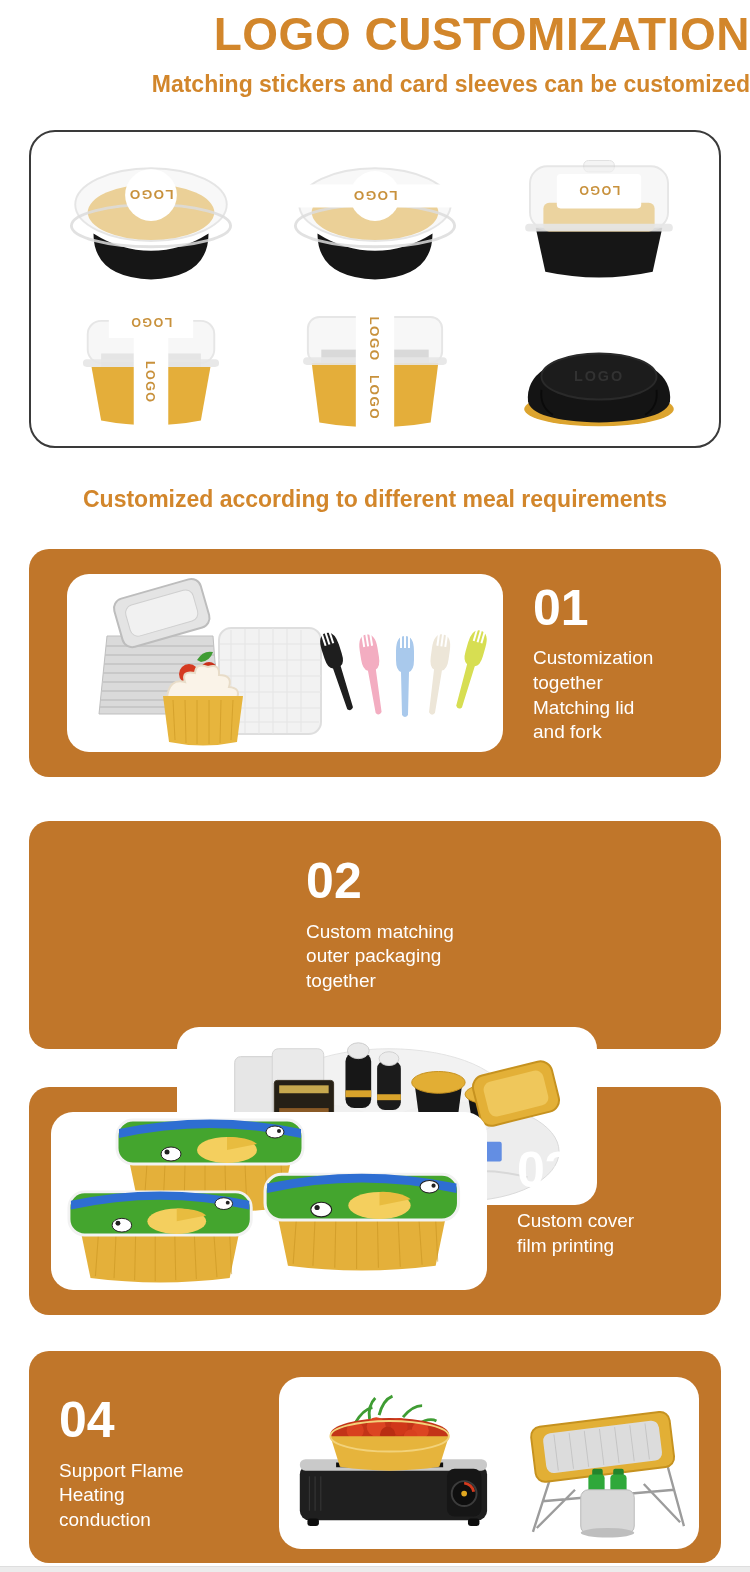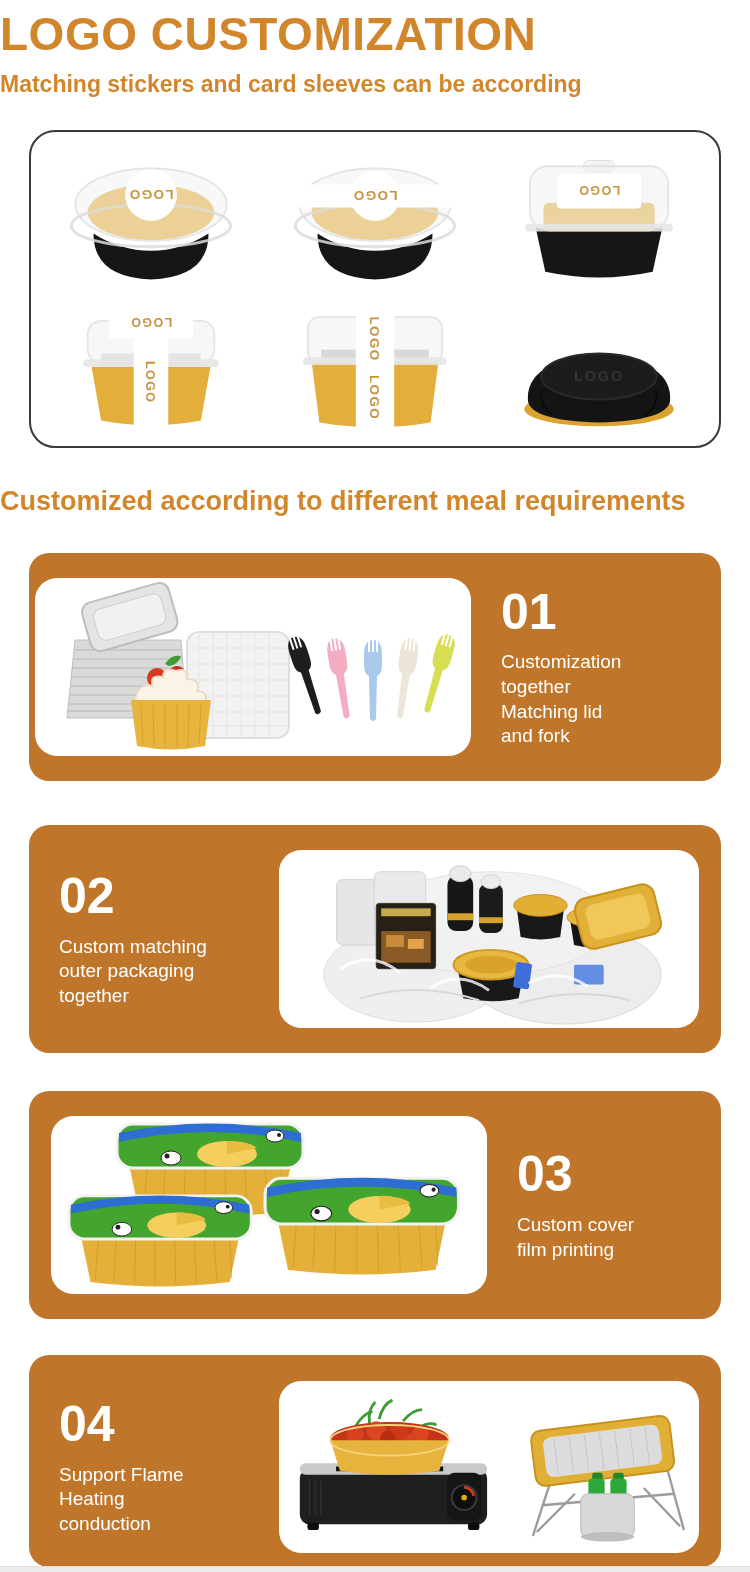--- a/index.html
+++ b/index.html
@@ -8,70 +8,70 @@
     --sticker:#C8913C;
     --gold:#E4AE3A;
     --border:#3A3A3A;
   }
   *{box-sizing:border-box;margin:0;padding:0;}
   html,body{background:#ffffff;}
   body{font-family:"Liberation Sans","DejaVu Sans",sans-serif;}
   .page{position:relative;width:750px;height:1572px;margin:0 auto;background:#ffffff;overflow:hidden;}
 
   
-  .hdr{padding-top:10px;text-align:left;}
+  .hdr{padding-top:10px;text-align:right;}
   .title{font-size:46px;font-weight:800;color:var(--accent);line-height:1.05;letter-spacing:0.5px;}
   .subtitle{margin-top:13px;font-size:23px;font-weight:700;color:var(--accent);}
 
   
   .product-box{
     width:692px;height:318px;margin:32px auto 0;
     border:2px solid var(--border);border-radius:26px;background:#fff;
     display:grid;grid-template-columns:repeat(3,1fr);grid-template-rows:1fr 1fr;
     align-items:center;justify-items:center;padding:14px 8px 10px;
   }
   .product-cell{width:210px;height:140px;display:flex;align-items:center;justify-content:center;}
   .product-cell svg{width:100%;height:100%;}
   .logo-text{font-family:"Liberation Sans","DejaVu Sans",sans-serif;font-weight:700;fill:var(--sticker);letter-spacing:1.5px;text-anchor:middle;}
 
   
-  .meal-heading{margin-top:38px;text-align:left;font-size:27px;font-weight:700;color:var(--accent);}
+  .meal-heading{margin-top:38px;text-align:center;font-size:23px;font-weight:700;color:var(--accent);}
 
   
   .card{
     width:692px;height:228px;margin:36px auto 0;border-radius:20px;
     background:var(--card);display:flex;align-items:center;
   }
   .card.c2{margin-top:44px;}
   .card.c3{margin-top:38px;}
   .card.c4{margin-top:36px;height:212px;}
   .card .panel{background:#fff;border-radius:22px;height:178px;overflow:hidden;flex:0 0 auto;}
   .card.c4 .panel{height:172px;}
   .panel svg{width:100%;height:100%;display:block;}
-  .card.c1{padding:0 18px 0 6px;}
+  .card.c1{padding:0 18px 0 38px;}
   .card.c3{padding:0 18px 0 22px;}
   .card.c1 .panel,.card.c3 .panel{width:436px;margin-right:30px;}
-  .card.c2{padding:0 20px 0 30px;}
+  .card.c2{padding:0 20px 0 30px;flex-direction:column;}
   .card.c4{padding:12px 20px 0 30px;}
   .card.c2 .panel,.card.c4 .panel{width:420px;margin-left:14px;}
   .text-col{flex:1 1 auto;display:flex;flex-direction:column;justify-content:center;color:#fff;}
   .card.c2 .text-col,.card.c4 .text-col{flex:0 0 206px;}
   .num{font-size:50px;font-weight:800;line-height:1.05;margin-bottom:12px;}
   .line{font-size:19px;font-weight:400;line-height:1.3;}
 
   .page-bottom{position:absolute;left:0;right:0;bottom:0;height:6px;background:#ececec;border-top:1px solid #dedede;}
 </style>
 </head>
 <body>
 
 <div class="page">
 
   <div class="hdr">
     <div class="title">LOGO CUSTOMIZATION</div>
-    <div class="subtitle">Matching stickers and card sleeves can be according</div>
+    <div class="subtitle">Matching stickers and card sleeves can be customized</div>
   </div>
 
   <div class="product-box">
 
     <div class="product-cell">
       <svg viewBox="0 0 200 146">
         <path d="M40,88 Q40,134 100,136 Q160,134 160,88 Q132,106 100,106 Q68,106 40,88 Z" fill="#161616"></path>
         <ellipse cx="100" cy="66" rx="66" ry="29" fill="#E4AE3A"></ellipse>
         <ellipse cx="100" cy="58" rx="79" ry="38" fill="#F3F3F3" opacity="0.5" stroke="#CDCDCD" stroke-width="2"></ellipse>
         <ellipse cx="100" cy="80" rx="83" ry="22" fill="none" stroke="#DCDCDC" stroke-width="3" opacity="0.85"></ellipse>

